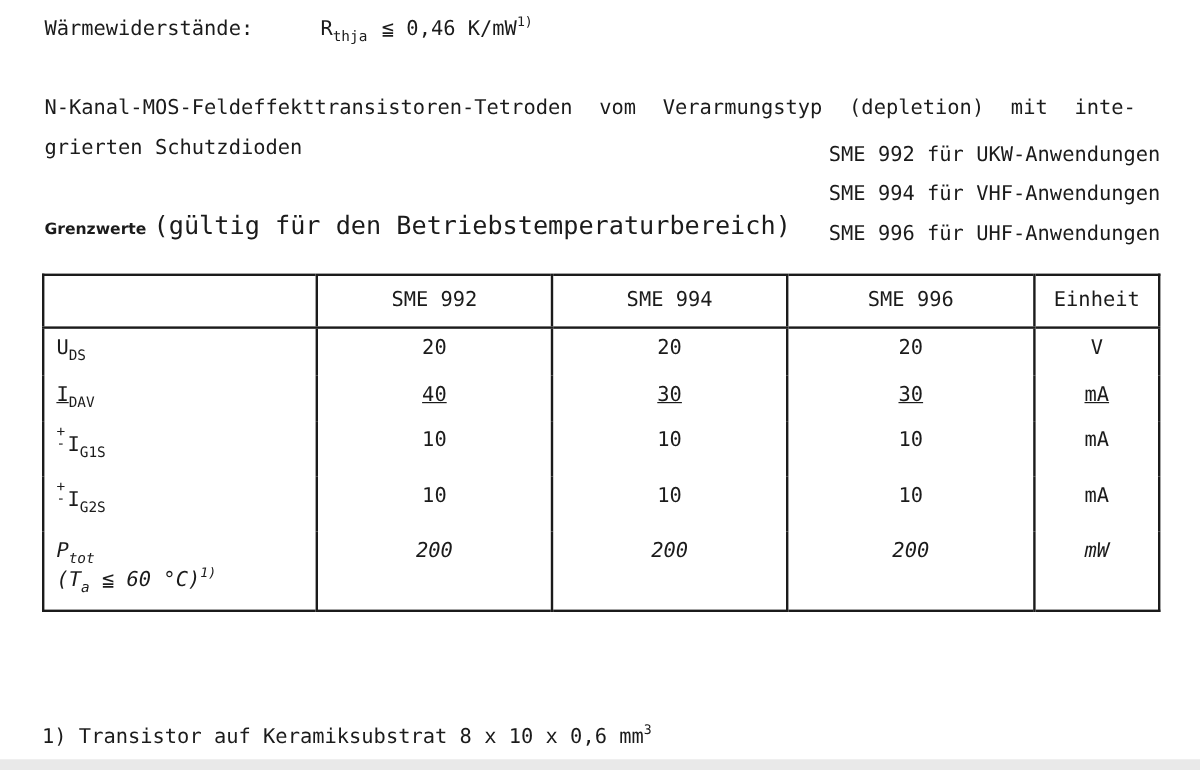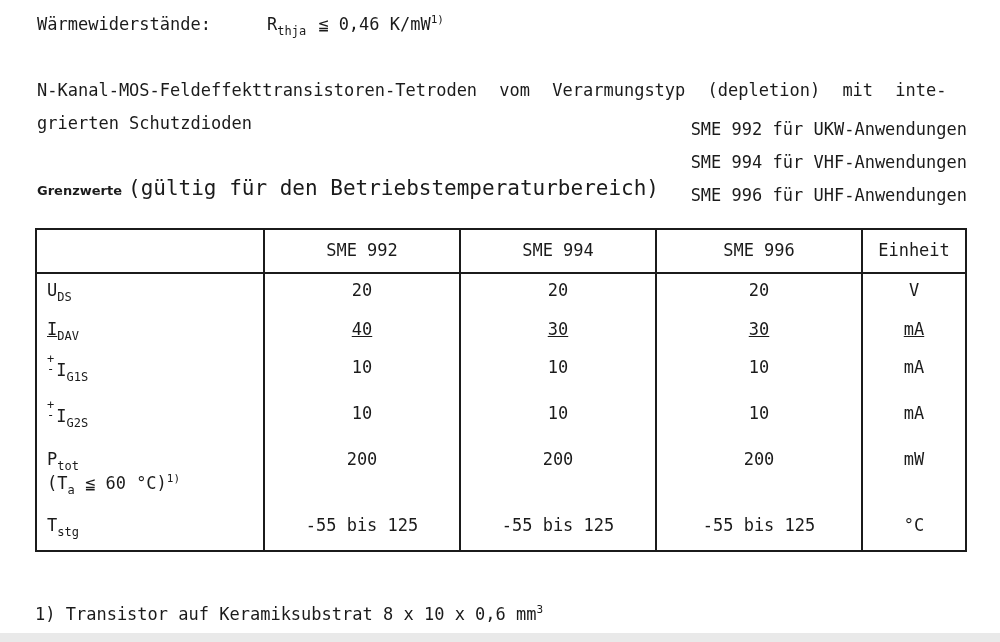--- a/index.html
+++ b/index.html
@@ -74,21 +74,21 @@
     padding-top: 10px;
   }
   .bl { border-left: 2px solid #1b1b1b; }
   .c-param { width: 228px; text-align: left; padding-left: 10px !important; }
   .c-val   { width: 196px; text-align: center; }
   .c-val3  { width: 206px; text-align: center; }
   .c-unit  { width: 104px; text-align: center; }
   .r-h40 td { height: 40px; }
   .r-h38 td { height: 38px; text-decoration: underline; }
   .r-h46 td { height: 46px; }
-  .r-h66 td { height: 66px; }
+  .r-h66 td { height: 66px; font-style: italic; }
   .r-h42 td { height: 42px; }
   .param-note { margin-top: 4px; white-space: nowrap; }
 
   
   .footnote { top: 604px; left: 35px; white-space: nowrap; }
 </style>
 </head>
 <body>
 
 <div class="page">
@@ -161,27 +161,20 @@
           <span>P</span><span class="sub">tot</span>
           <div class="param-note"><span>(T</span><span class="sub">a</span><span> ≦ 60 °C)</span><span class="sup">1)</span></div>
         </td>
         <td class="c-val bl">200</td>
         <td class="c-val bl">200</td>
         <td class="c-val3 bl">200</td>
         <td class="c-unit bl">mW</td>
       </tr>
 
 
-      <tr class="r-h42">
-        <td class="c-param"><span>T</span><span class="sub">stg</span></td>
-        <td class="c-val bl">-55 bis 125</td>
-        <td class="c-val bl">-55 bis 125</td>
-        <td class="c-val3 bl">-55 bis 125</td>
-        <td class="c-unit bl">°C</td>
-      </tr>
 
     </tbody>
   </table>
 
   <div class="abs footnote">
     <span>1) Transistor auf Keramiksubstrat 8 x 10 x 0,6 mm</span><span class="sup">3</span>
   </div>
 
 </div>
 

